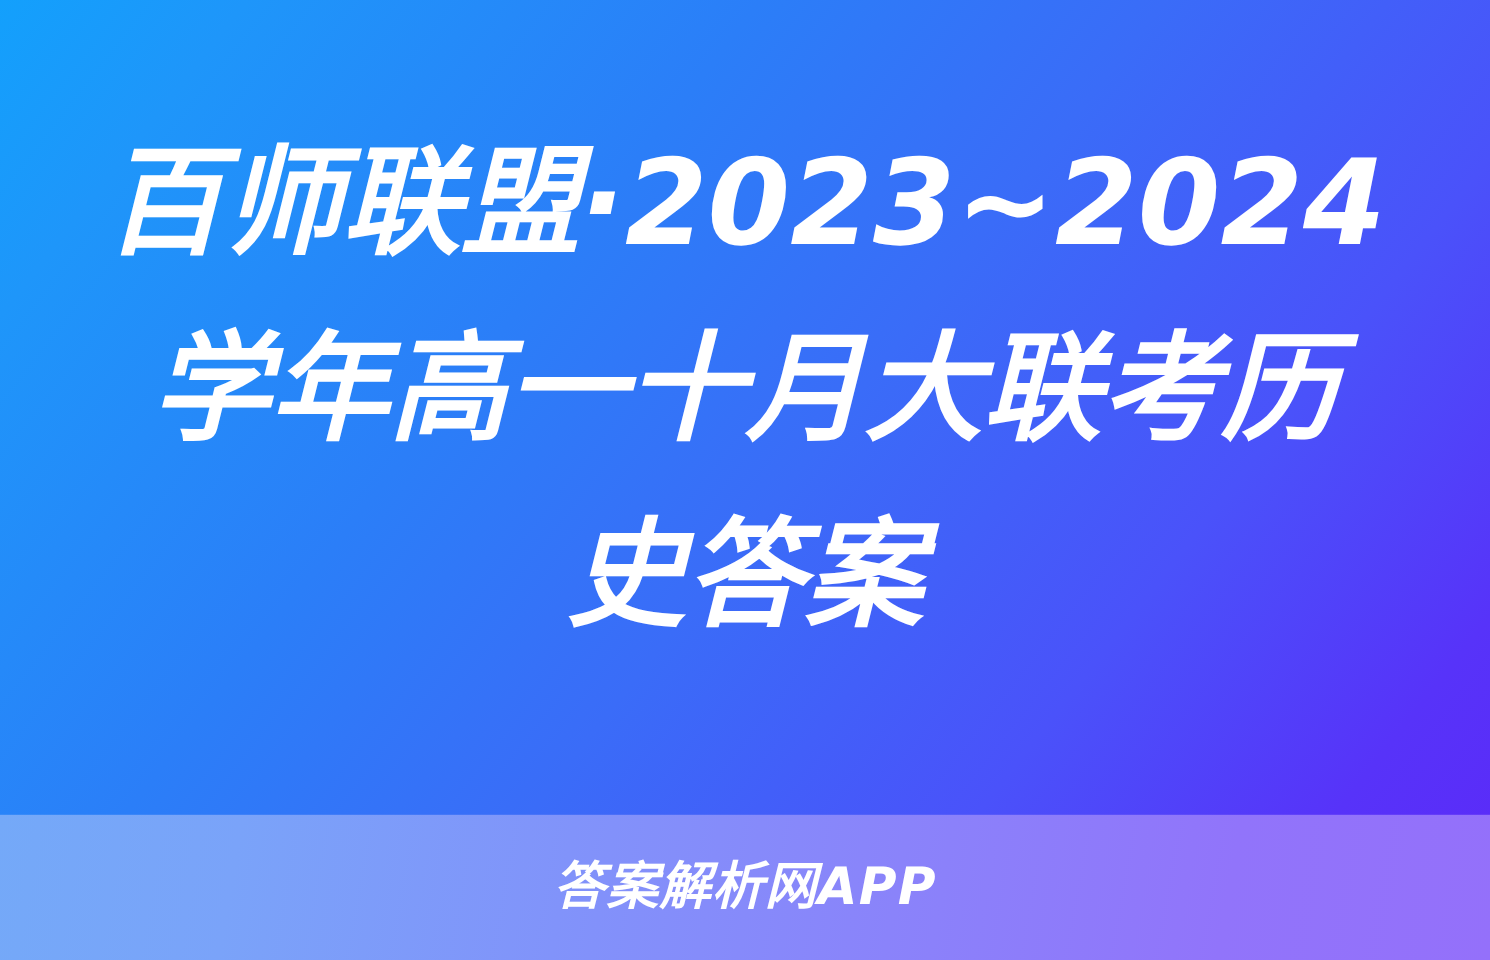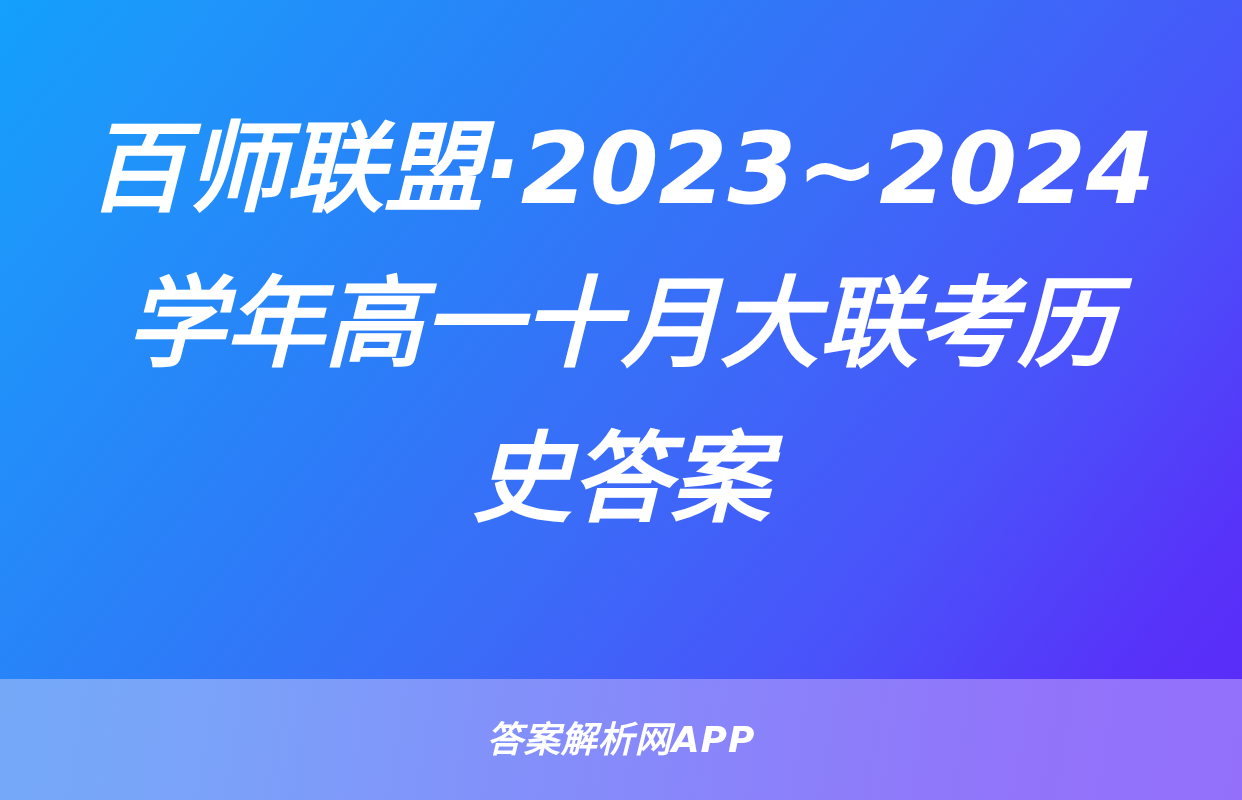--- a/index.html
+++ b/index.html
@@ -80,21 +80,21 @@
         #8193FA 38%,
         #8A83FA 60%,
         #9174FA 82%,
         #9470FA 100%);
   }
 
   .footer-brand {
     margin: 0;
     color: #ffffff;
     font-family: "DejaVu Sans", "Liberation Sans", sans-serif;
-    font-size: 36px;
+    font-size: 43px;
     font-weight: 700;
     font-style: italic;
     line-height: 1;
     letter-spacing: 1px;
     text-align: center;
     white-space: nowrap;
   }
 </style>
 </head>
 <body>

